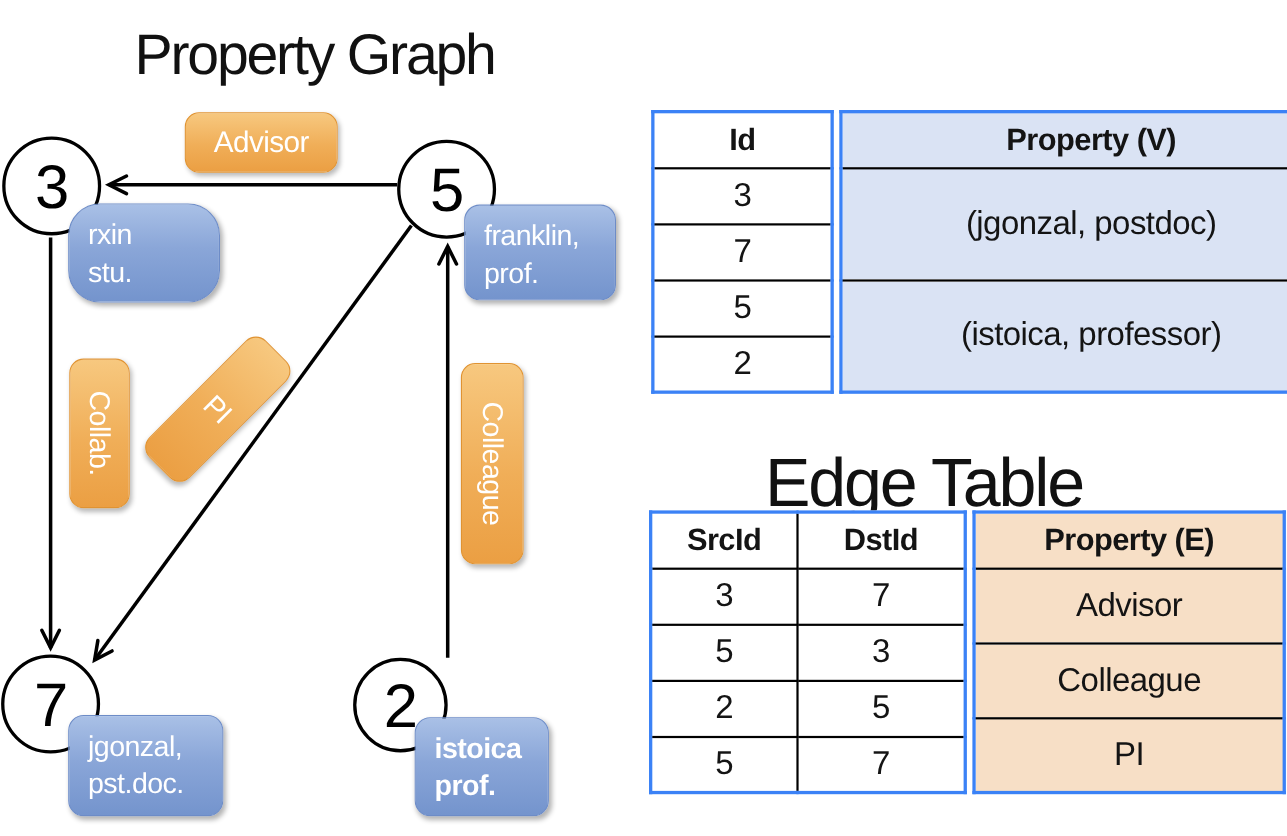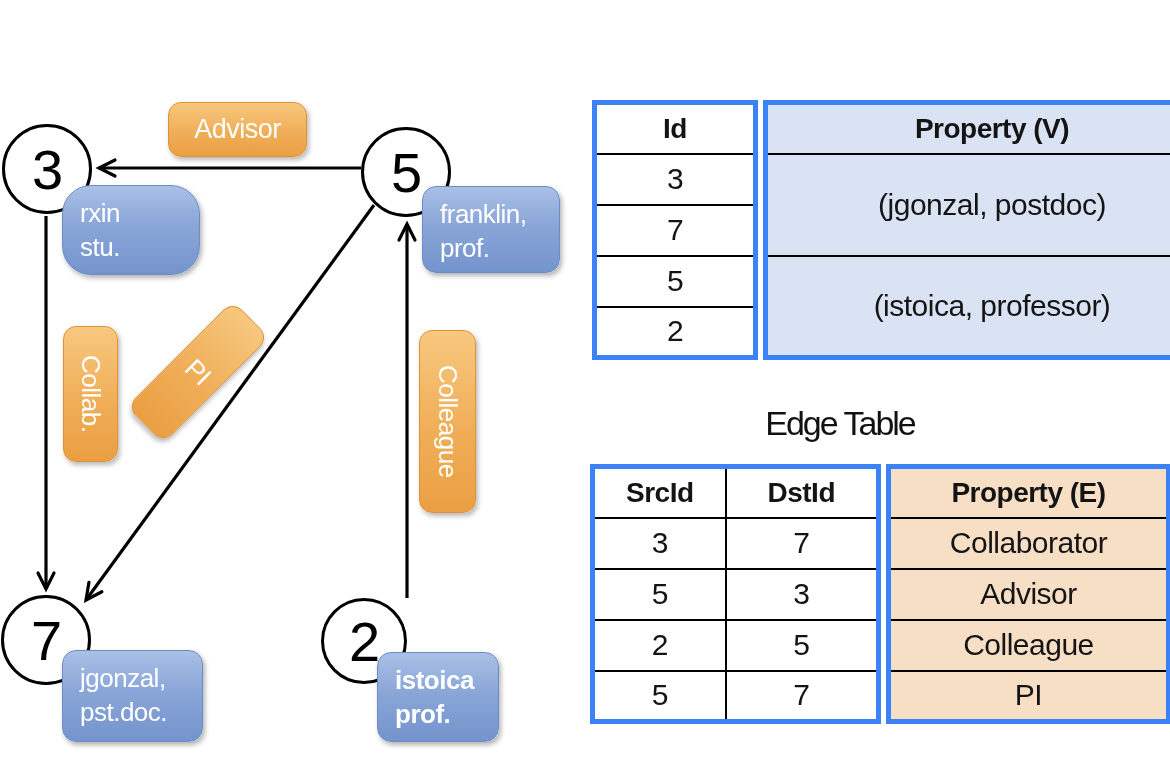--- a/index.html
+++ b/index.html
@@ -18,21 +18,21 @@
   .big-title {
     position: absolute;
     text-align: center;
     font-size: 52px;
     font-weight: 400;
     letter-spacing: -2px;
     color: #111;
   }
   #title-graph  { left: 0px;   top: 20px;  width: 572px; }
   #title-vertex { left: 585px; top: 18px;  width: 510px; font-size: 50px; }
-  #title-edge   { left: 585px; top: 404px; width: 510px; font-size: 34px; }
+  #title-edge   { left: 585px; top: 404px; width: 510px; font-size: 62px; }
 
   
   #edge-svg { position: absolute; left: 0; top: 0; width: 585px; height: 760px; z-index: 1; }
 
   .vertex-circle {
     position: absolute;
     width: 90px; height: 90px;
     border: 3px solid #000;
     border-radius: 50%;
     background: #fff;
@@ -82,21 +82,21 @@
   #label-colleague { left: 419px; top: 330px; width: 57px;  height: 183px; writing-mode: vertical-rl; font-size: 26px; }
   #label-pi        { left: 172px; top: 297px; width: 52px;  height: 150px; transform: rotate(45deg); font-size: 26px; }
 
   
   .table-wrap { position: absolute; display: flex; gap: 5px; z-index: 2; }
   #vertex-table-pos { left: 592px; top: 100px; }
   #edge-table-pos   { left: 590px; top: 464px; }
 
   table.t {
     border-collapse: collapse;
-    border: 5px solid #3b82f6;
+    border: 3px solid #3b82f6;
     table-layout: fixed;
     background: #fff;
   }
   table.t th, table.t td {
     border: 2px solid #000;
     text-align: center;
     vertical-align: middle;
     height: 51px;
     font-size: 30px;
     letter-spacing: -0.5px;
@@ -113,20 +113,21 @@
   #et-ids  { width: 288px; }
   #et-ids col.c1 { width: 133px; }
   #et-ids col.c2 { width: 153px; }
   #et-prop { width: 285px; }
 </style>
 </head>
 <body>
 
 <div class="canvas">
 
+  <div class="big-title" id="title-graph">Property Graph</div>
   <div class="big-title" id="title-edge">Edge Table</div>
 
   <svg id="edge-svg" viewBox="0 0 585 760" xmlns="http://www.w3.org/2000/svg">
     <defs>
       <marker id="barb" markerUnits="userSpaceOnUse" markerWidth="26" markerHeight="26" refX="20" refY="12" orient="auto">
         <path d="M4,4 L20,12 L4,20" fill="none" stroke="#000" stroke-width="3.2" stroke-linecap="round"></path>
       </marker>
     </defs>
     <line x1="361" y1="168" x2="99" y2="168" stroke="#000" stroke-width="3.2" marker-end="url(#barb)"></line>
     <line x1="46" y1="216" x2="46" y2="589" stroke="#000" stroke-width="3.2" marker-end="url(#barb)"></line>
@@ -240,23 +241,20 @@
       </tbody>
     </table>
     <table class="t tan" id="et-prop">
       <thead>
         <tr>
             <th>Property (E)</th>
           </tr>
       </thead>
       <tbody>
         <tr>
-            <td>Collaborator</td>
-          </tr>
-        <tr>
             <td>Advisor</td>
           </tr>
         <tr>
             <td>Colleague</td>
           </tr>
         <tr>
             <td>PI</td>
           </tr>
       </tbody>
     </table>

